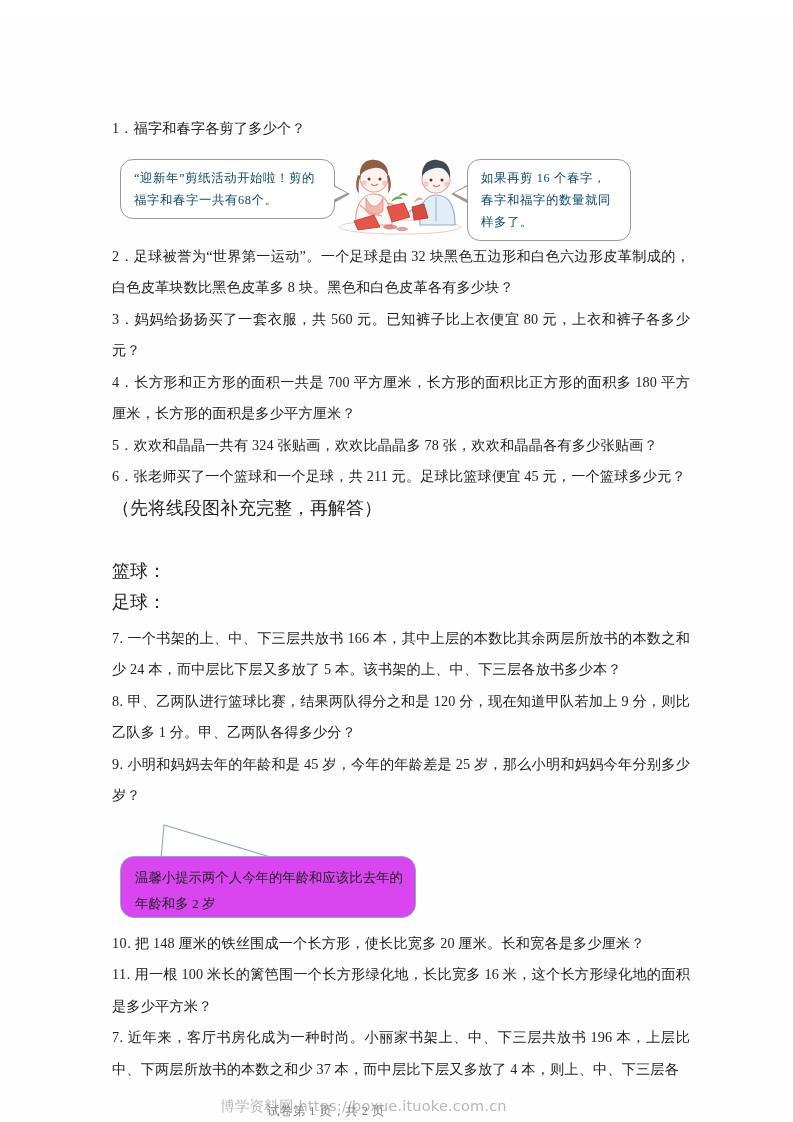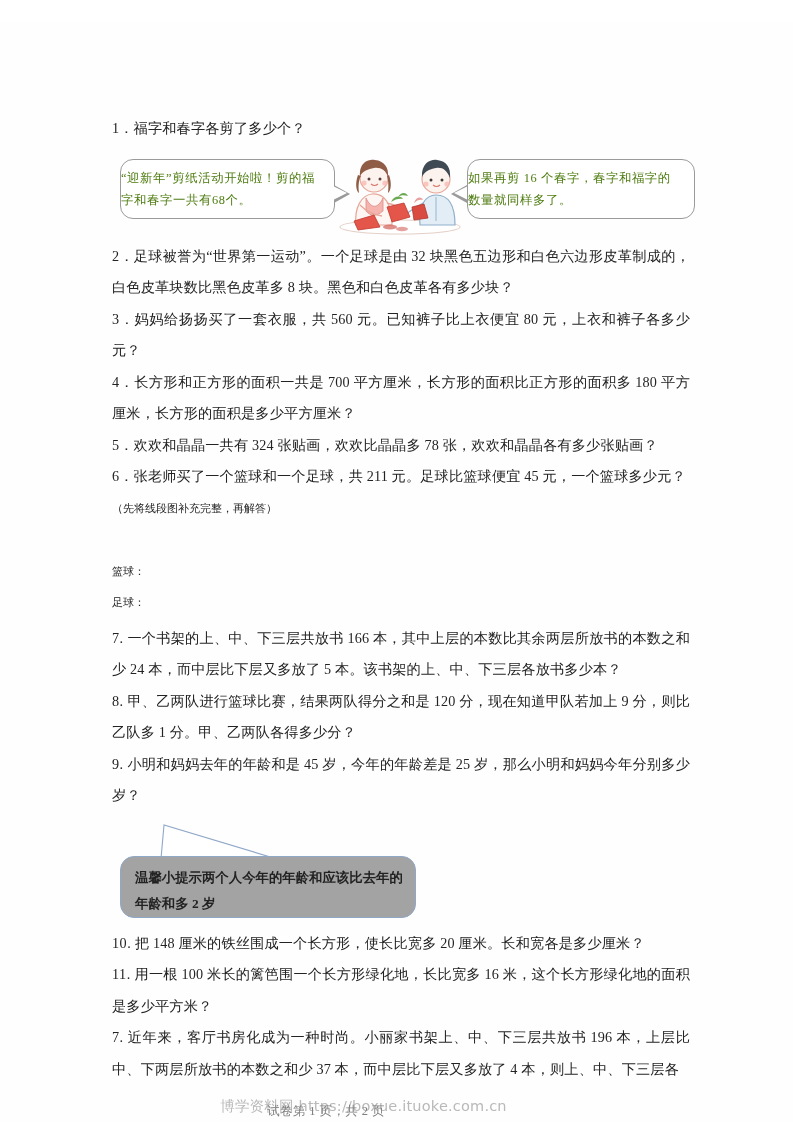--- a/index.html
+++ b/index.html
@@ -36,21 +36,21 @@
     line-height: 31.5px;
     text-align: justify;
     color: #232323;
     margin: 0 0 0 0;
     letter-spacing: 0.15px;
   }
   .q .num {
     letter-spacing: 0.5px;
   }
   .sub {
-    font-size: 11px;
+    font-size: 18px;
     line-height: 31.5px;
     color: #232323;
     margin: 0;
   }
   .blank-line {
     height: 31.5px;
   }
   .gap-sm { height: 4px; }
 
   
@@ -63,34 +63,34 @@
 
   
   .bubble-grey {
     position: absolute;
     box-sizing: border-box;
     border: 1.3px solid #9a9a9a;
     border-radius: 13px;
     background: #ffffff;
     font-size: 12.4px;
     line-height: 22px;
-    color: #4d7c0f;
-    padding: 7px 12px 7px 0;
+    color: #0c4a6e;
+    padding: 7px 12px 7px 13px;
     font-family: "Liberation Serif", "DejaVu Serif", serif;
     letter-spacing: 0.6px;
   }
   .bubble-left {
     left: 8px;
     top: 10px;
     width: 215px;
   }
   .bubble-right {
     left: 355px;
     top: 10px;
-    width: 228px;
+    width: 164px;
   }
   .bub-tail {
     position: absolute;
     width: 0; height: 0;
   }
   .tail-l {
     left: 222px;
     top: 36px;
     border-top: 9px solid transparent;
     border-bottom: 9px solid transparent;
@@ -134,26 +134,25 @@
   }
   .hint-bubble {
     position: absolute;
     left: 8px;
     top: 46px;
     width: 296px;
     height: 62px;
     box-sizing: border-box;
     border: 1.1px solid #8fa8c8;
     border-radius: 14px;
-    background: #a3a3a3;
+    background: #d946ef;
     padding: 8px 8px 0 14px;
     font-size: 13.4px;
     line-height: 26px;
     color: #222222;
-    font-weight: bold;
   }
   .hint-tail-svg {
     position: absolute;
     left: 0;
     top: 0;
     width: 330px;
     height: 118px;
   }
 
   

